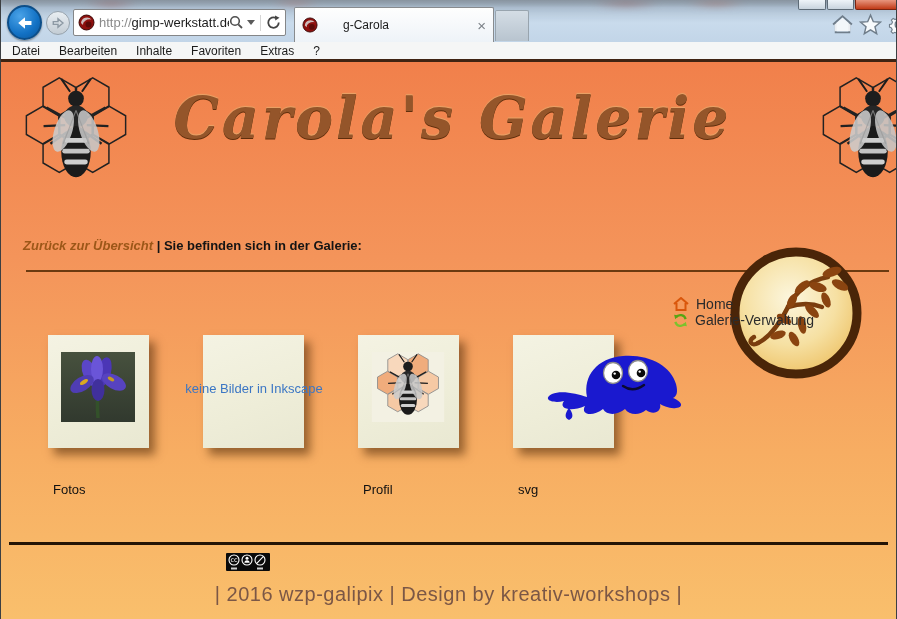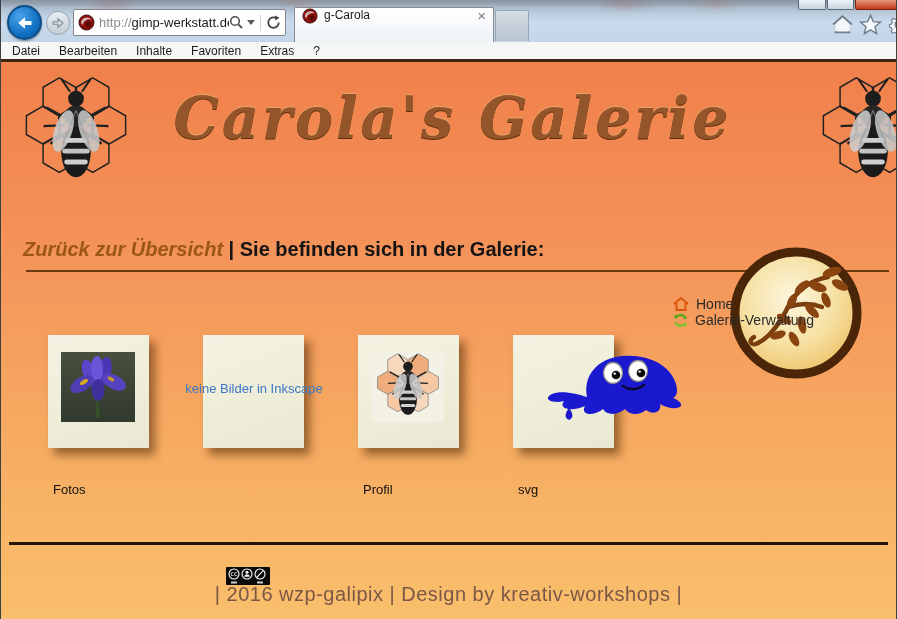--- a/index.html
+++ b/index.html
@@ -34,21 +34,21 @@
     border:1px solid #848688; border-radius:2px; display:flex; align-items:center; padding:0 4px; }
   .addressbar .url { font-size:13px; white-space:nowrap; overflow:hidden; flex:1; margin-left:4px; }
   .addressbar .scheme { color:#8a8a8a; } .addressbar .host { color:#1b1b1b; }
   .ab-icons { display:flex; align-items:center; gap:3px; }
   .caret-down { width:0; height:0; border-left:4px solid transparent; border-right:4px solid transparent;
     border-top:5px solid #5a5a5a; }
   .ab-divider { width:1px; height:16px; background:#d5d5d5; margin:0 2px; }
 
   .tab { position:absolute; left:293px; top:7px; width:200px; height:35px;
     background:linear-gradient(#fefefe,#eef3f8); border:1px solid #888b8e; border-bottom:none;
-    border-radius:2px 2px 0 0; display:flex; align-items:flex-start; padding:0 7px; }
+    border-radius:2px 2px 0 0; display:flex; align-items:center; padding:0 7px;gap:19px; }
   .tab .title { font-size:12px; color:#1b1b1b; margin-left:6px; flex:1; }
   .tab .close { font-size:15px; color:#7c8288; line-height:1; cursor:default; }
   .newtab { position:absolute; left:494px; top:10px; width:34px; height:31px;
     background:linear-gradient(#d4dde5,#b8c4cf); border:1px solid #98a4ae; border-bottom:none; border-radius:2px 2px 0 0; }
 
   .chrome-right { position:absolute; right:-14px; top:13px; display:flex; gap:5px; }
   .chrome-right svg { display:block; }
 
   
   .menubar { position:absolute; left:0; top:42px; width:100%; height:17px; background:#f5f6f6;
@@ -61,21 +61,21 @@
     background:linear-gradient(180deg,#f1804b 0%,#f4945a 35%,#f7ad62 70%,#f9bf6c 100%); }
 
   .bee-badge { position:absolute; top:13px; }
   .bee-left { left:16px; } .bee-right { left:813px; }
 
   .page-title { position:absolute; top:22px; left:0; width:100%; text-align:center;
     font-family:"DejaVu Serif", serif; font-style:italic; font-weight:bold; font-size:57px;
     color:#94552a; letter-spacing:3px;
     text-shadow:0 1px 0 #5f2e0c, 0 -1px 1px #e8a468;padding-left:8px; }
 
-  .navline { position:absolute; left:22px; top:176px; font-size:20px; font-weight:bold; white-space:nowrap; }
+  .navline { position:absolute; left:22px; top:176px; font-size:13px; font-weight:bold; white-space:nowrap; }
   .navline .backlink { color:#9c5718; font-style:italic; }
   .navline .sep, .navline .status { color:#141414; }
 
   .hr-mid { position:absolute; left:25px; right:7px; top:208px; height:2px; background:#6b3a10; z-index:1; }
   .hr-bottom { position:absolute; left:8px; right:8px; top:480px; height:3px; background:#241405; }
 
   .badge-circle { position:absolute; left:727px; top:183px; z-index:2; }
 
   .sidelink { position:absolute; left:672px; display:flex; align-items:center; gap:7px; z-index:2;
     font-size:14px; color:#2b2b2b; }
@@ -88,21 +88,21 @@
   .card .thumb { position:absolute; left:13px; top:17px; width:74px; height:70px; }
 
   .empty-note { position:absolute; left:253px; top:319px; transform:translateX(-50%);
     font-size:13px; color:#3b76c4; white-space:nowrap; z-index:3; }
 
   .octopus { position:absolute; left:524px; top:290px; z-index:3; }
 
   .card-label { position:absolute; top:420px; width:101px; text-align:left; font-size:13px; color:#111; }
   .label-1 { left:52px; } .label-3 { left:362px; } .label-4 { left:517px; }
 
-  .cc-row { position:absolute; left:225px; top:505px; display:flex; align-items:center; gap:19px;
+  .cc-row { position:absolute; left:225px; top:491px; display:flex; align-items:center; gap:19px;
     font-size:12px; color:#141414; white-space:nowrap;justify-content:center; }
   .cc-row a { color:#3b76c4; text-decoration:none; }
 
   .credits { position:absolute; left:0; top:521px; width:100%; text-align:center;
     font-size:20px; color:#7b5746; letter-spacing:.5px; }
 </style>
 </head>
 <body>
 
 <svg width="0" height="0" style="position:absolute">

